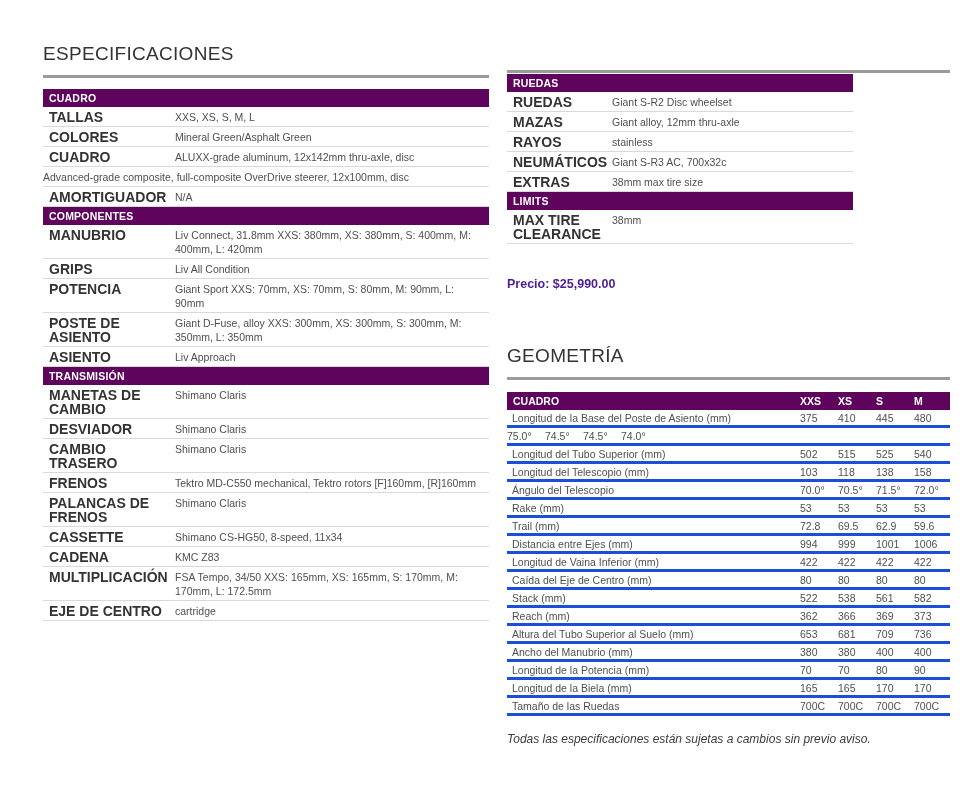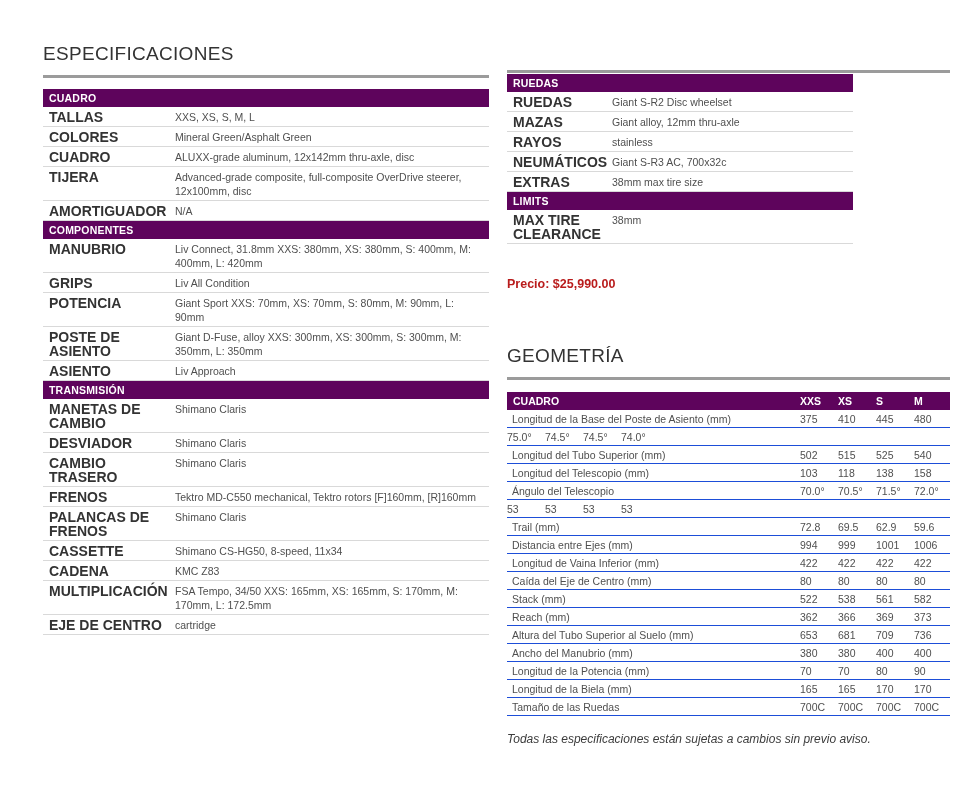--- a/index.html
+++ b/index.html
@@ -33,34 +33,34 @@
     flex:0 0 132px;font-size:14px;font-weight:bold;color:#333333;
     padding-left:6px;line-height:14px;box-sizing:border-box;
   }
   .spec-value{
     flex:1;font-size:10.5px;color:#4f4f4f;line-height:14px;padding-right:4px;
   }
   #wheels-table{width:346px;margin-top:1px;}
   #wheels-table .spec-label{flex:0 0 105px;}
 
   .price{
-    margin-top:33px;font-size:12.5px;font-weight:bold;color:#b91c1c;
+    margin-top:33px;font-size:12.5px;font-weight:bold;color:#4c1d95;
   }
   #geometry-heading-wrap{margin-top:53px;}
 
   
   .geo-table{margin-top:12px;width:443px;}
   .geo-header{
     display:flex;background:var(--purple,#5e045c);color:#ffffff;
     font-size:10.5px;font-weight:bold;align-items:center;
     height:18px;box-sizing:border-box;
   }
   .geo-header .geo-label{padding-left:6px;}
   .geo-row{
-    display:flex;border-bottom:1px solid #1d4ed8;height:18px;
+    display:flex;border-bottom:3px solid #1d4ed8;height:18px;
     box-sizing:border-box;align-items:center;font-size:10.5px;color:#4f4f4f;
   }
   .geo-label{flex:0 0 293px;padding-left:5px;box-sizing:border-box;
     white-space:nowrap;overflow:hidden;}
   .geo-cell{flex:0 0 38px;text-align:left;}
   .footnote{
     margin-top:16px;font-size:12px;font-style:italic;color:#3c3c3c;
   }
 </style>
 </head>
@@ -77,21 +77,20 @@
       </div>
       <div class="spec-row">
         <div class="spec-label">COLORES</div>
         <div class="spec-value">Mineral Green/Asphalt Green</div>
       </div>
       <div class="spec-row">
         <div class="spec-label">CUADRO</div>
         <div class="spec-value">ALUXX-grade aluminum, 12x142mm thru-axle, disc</div>
       </div>
       <div class="spec-row">
-        <div class="spec-label">TIJERA</div>
         <div class="spec-value">Advanced-grade composite, full-composite OverDrive steerer, 12x100mm, disc</div>
       </div>
       <div class="spec-row">
         <div class="spec-label">AMORTIGUADOR</div>
         <div class="spec-value">N/A</div>
       </div>
       <div class="sec-header">COMPONENTES</div>
       <div class="spec-row">
         <div class="spec-label">MANUBRIO</div>
         <div class="spec-value">Liv Connect, 31.8mm XXS: 380mm, XS: 380mm, S: 400mm, M: 400mm, L: 420mm</div>
@@ -223,20 +222,21 @@
         <div class="geo-cell">158</div>
       </div>
       <div class="geo-row">
         <div class="geo-label">Ángulo del Telescopio</div>
         <div class="geo-cell">70.0°</div>
         <div class="geo-cell">70.5°</div>
         <div class="geo-cell">71.5°</div>
         <div class="geo-cell">72.0°</div>
       </div>
       <div class="geo-row">
+        <div class="geo-label">Rake (mm)</div>
         <div class="geo-cell">53</div>
         <div class="geo-cell">53</div>
         <div class="geo-cell">53</div>
         <div class="geo-cell">53</div>
       </div>
       <div class="geo-row">
         <div class="geo-label">Trail (mm)</div>
         <div class="geo-cell">72.8</div>
         <div class="geo-cell">69.5</div>
         <div class="geo-cell">62.9</div>

